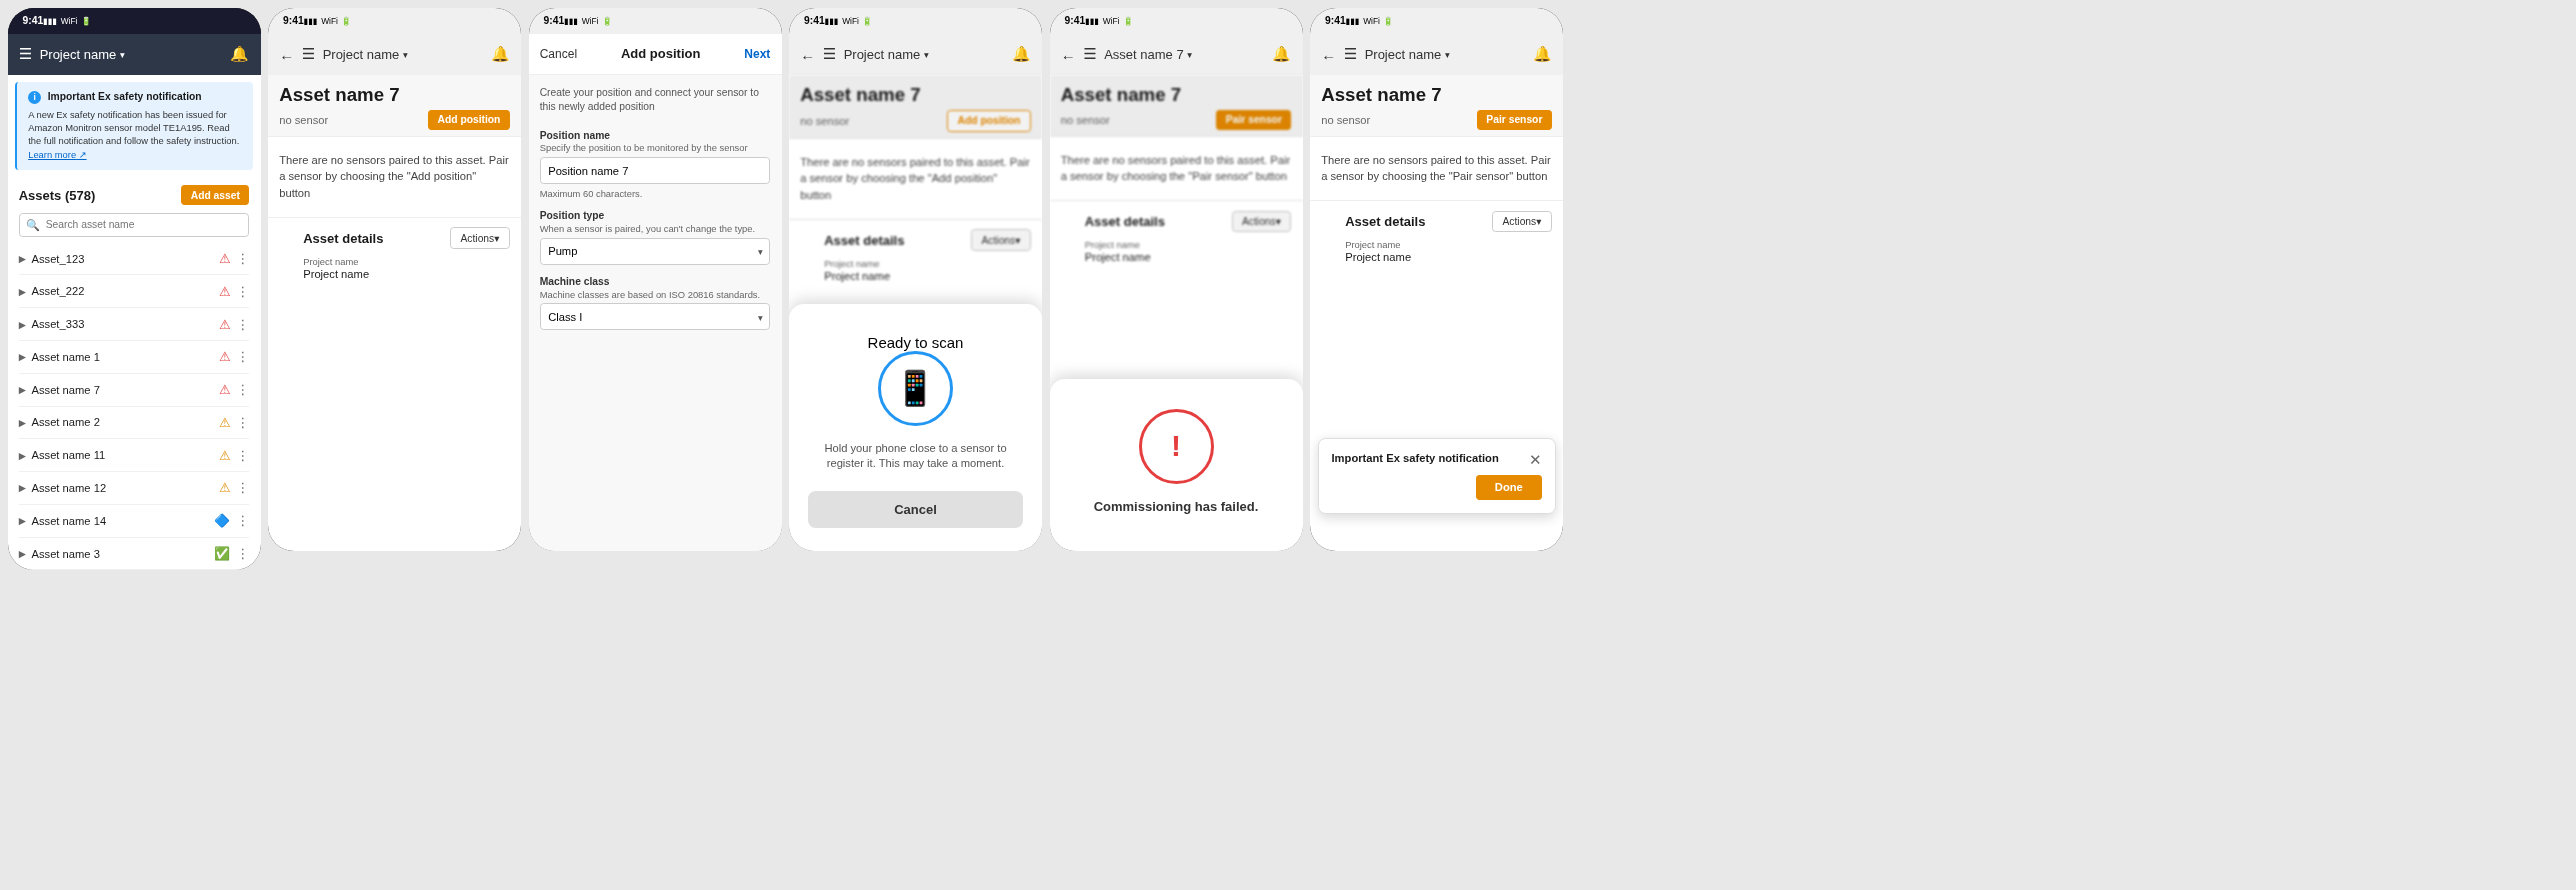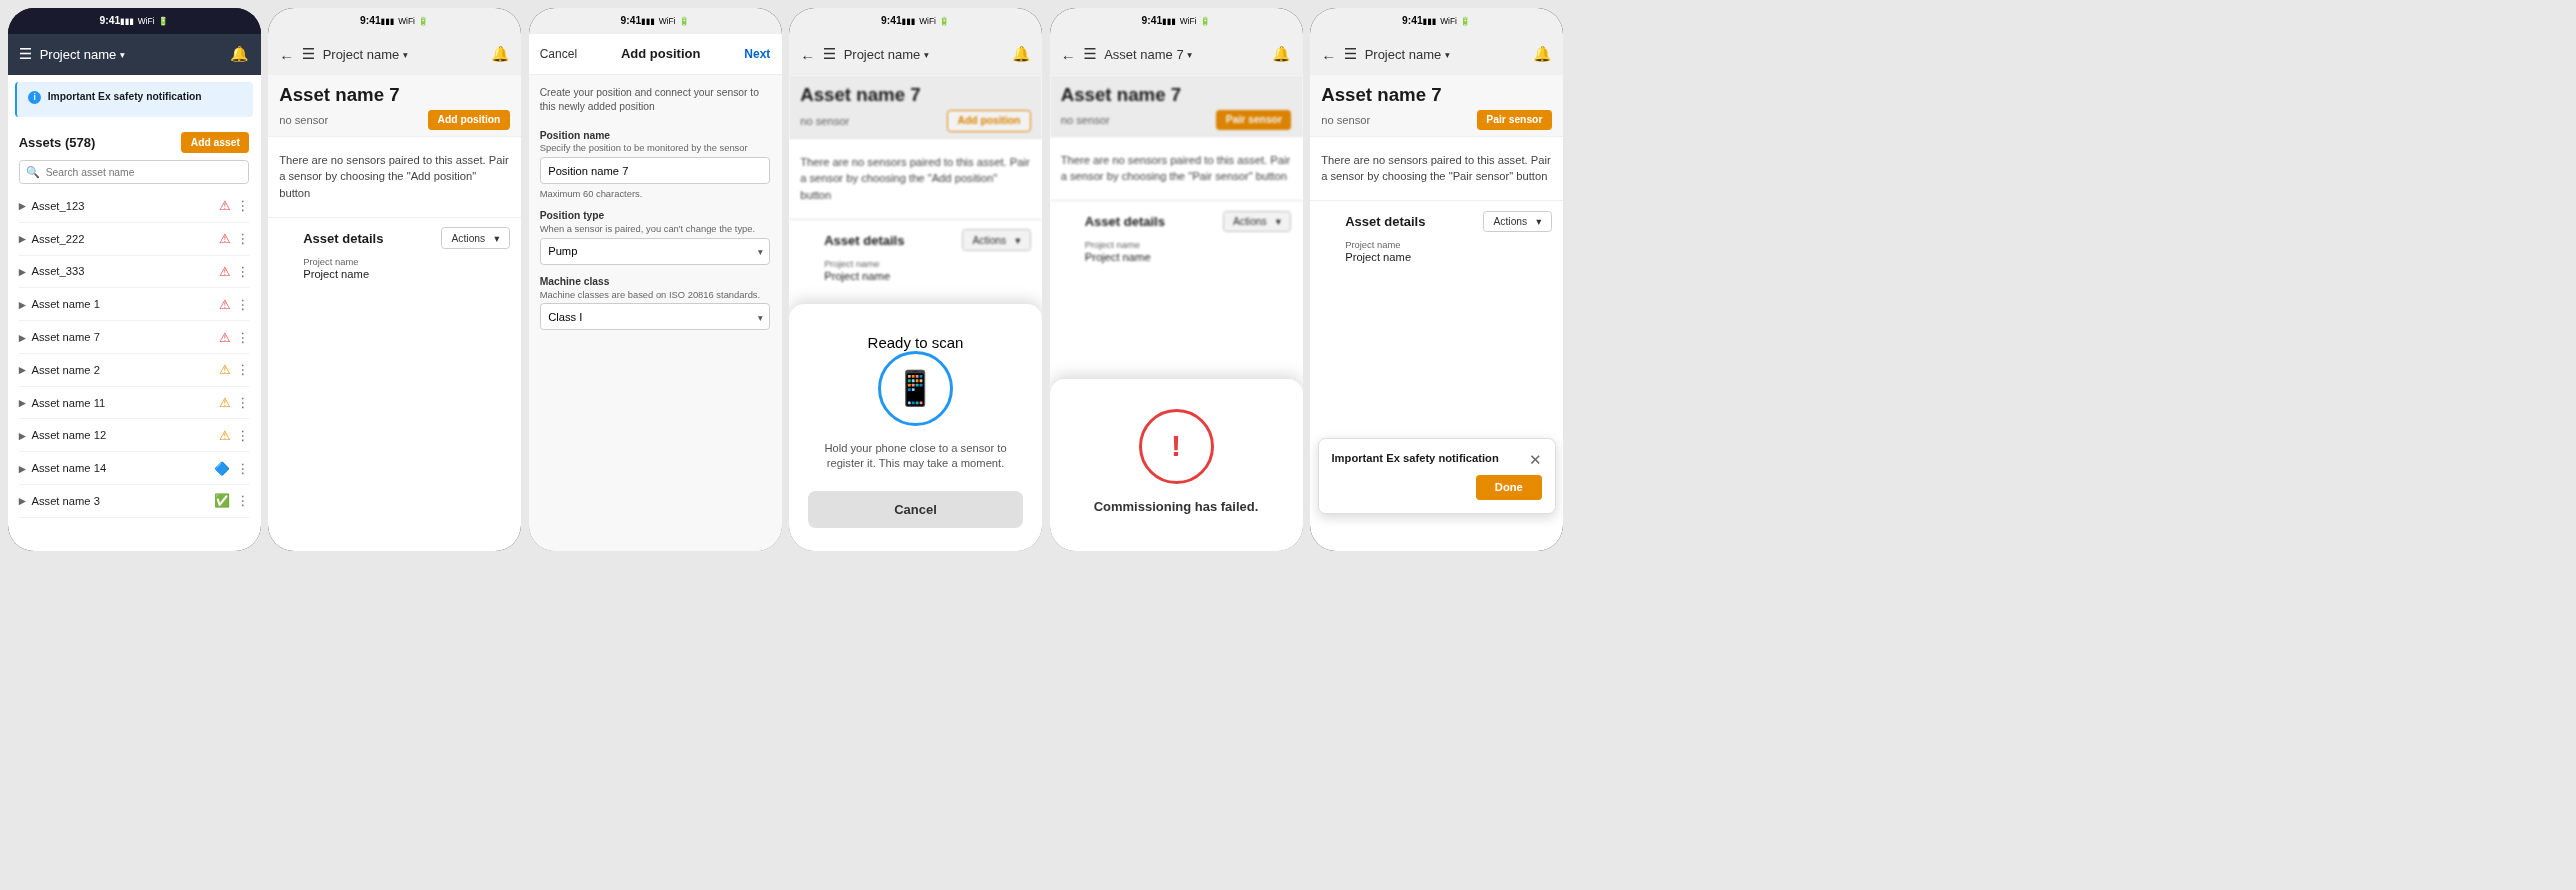--- a/index.html
+++ b/index.html
@@ -19,21 +19,21 @@
       overflow: hidden;
       width: 253px;
       min-height: 543px;
       display: flex;
       flex-direction: column;
       flex-shrink: 0;
     }
     .status-bar {
       background: #1a1a2e;
       display: flex;
-      justify-content: center;
+      justify-content: flex-start;
       align-items: center;
       padding: 3.7px 15px;
       height: 26px;
     }
     .status-bar.light {
       background: #f0f0f0;
       color: #000;
     }
     .status-time {
       font-size: 10.3px;
@@ -242,21 +242,21 @@
     .btn-actions {
       background: #fff;
       border: 0.9px solid #ccc;
       border-radius: 3.7px;
       padding: 3.7px 9.4px;
       font-size: 10.3px;
       color: #333;
       cursor: pointer;
       display: flex;
       align-items: center;
-      gap: 9px;
+      gap: 0;
     }
     .field-label {
       font-size: 9.4px;
       color: #666;
       margin-bottom: 0.9px;
     }
     .field-value {
       font-size: 11.2px;
       color: #1a1a1a;
       margin-bottom: 7.5px;
@@ -406,20 +406,24 @@
           <span class="chevron-down">▾</span>
         </span>
       </div>
       <span class="bell-icon">🔔</span>
     </div>
     <div class="alert-banner">
       <div class="alert-title">
         <span class="alert-icon-circle">i</span>
         <span>Important Ex safety notification</span>
       </div>
+      <div class="alert-body">
+        <span>A new Ex safety notification has been issued for Amazon Monitron sensor model TE1A195. Read the full notification and follow the safety instruction.</span>
+        <a class="alert-link"><span>Learn more</span> ↗</a>
+      </div>
     </div>
     <div class="assets-header">
       <span class="assets-title">
         <span>Assets</span> (<span>578</span>)
       </span>
       <button class="btn-orange">Add asset</button>
     </div>
     <div class="search-wrap">
       <span class="search-ico">🔍</span>
       <input type="text" placeholder="Search asset name" style="">

